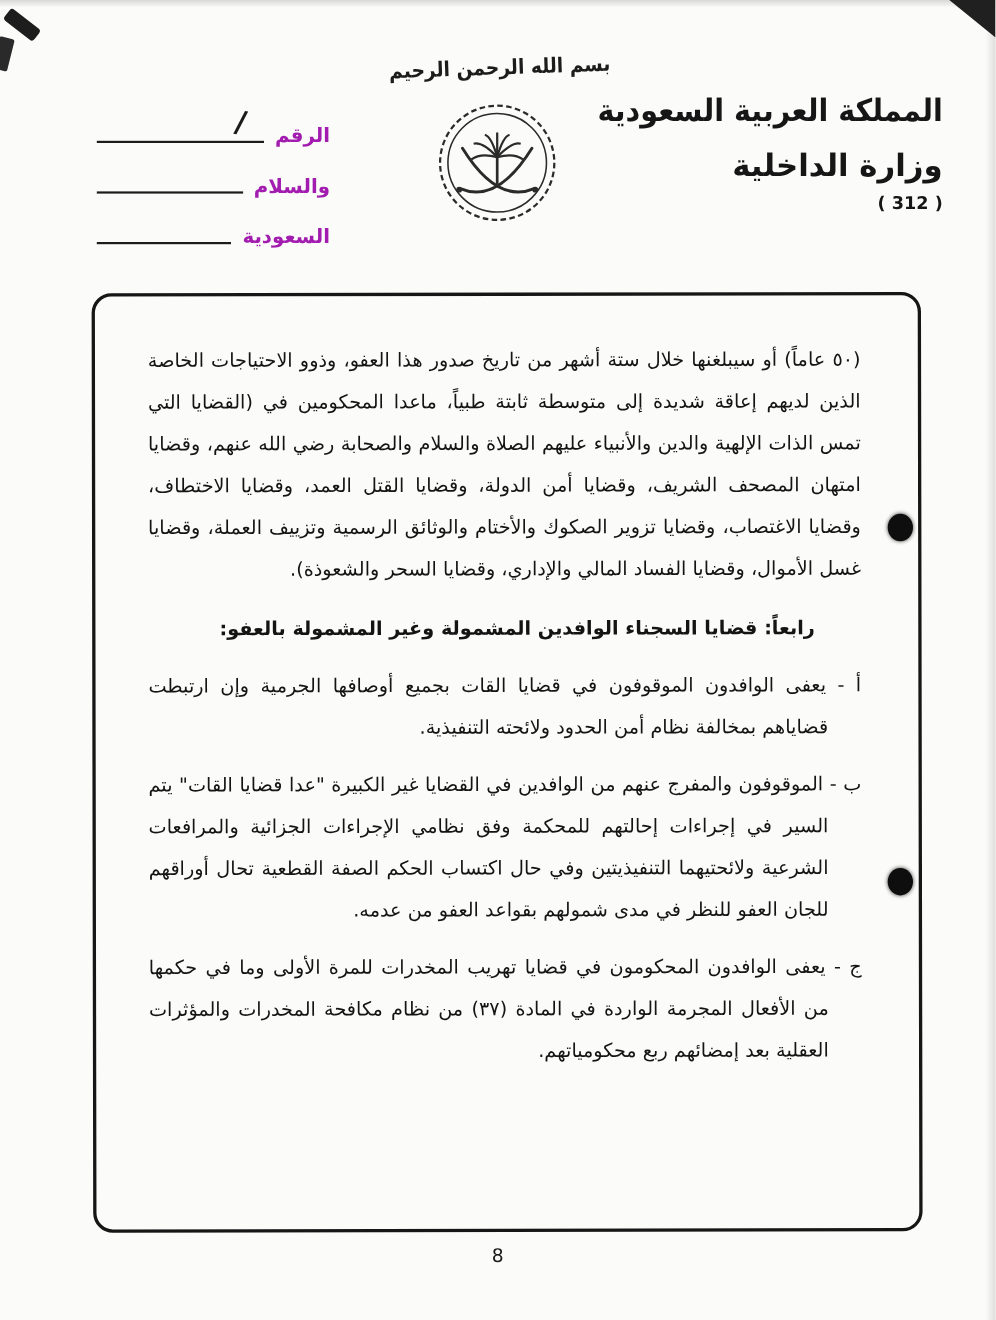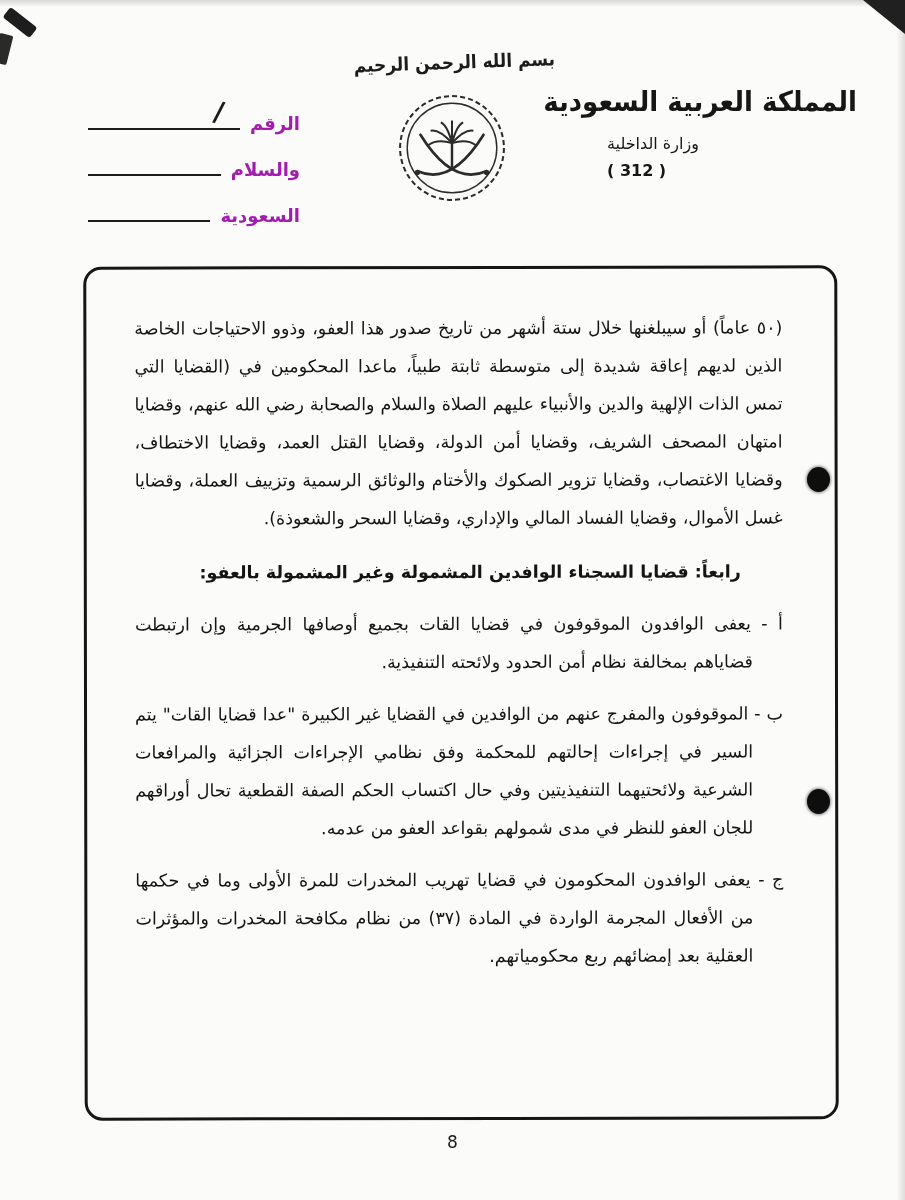--- a/index.html
+++ b/index.html
@@ -43,28 +43,28 @@
     position: absolute; left: 360px; top: 52px; width: 195px;
     text-align: center; direction: rtl;
     font-size: 17px; font-weight: bold; color: #1c1c1c;
     transform: rotate(-2deg) scaleY(1.1);
     letter-spacing: -0.5px;
     white-space: nowrap;
   }
   
   .header-right {
     position: absolute; right: 48px; top: 86px; width: 250px;
-    direction: rtl; text-align: left; color: #161616;
+    direction: rtl; text-align: right; color: #161616;
   }
   .kingdom {
     font-size: 26px; font-weight: bold; white-space: nowrap;
     transform: scaleY(1.08);
   }
   .ministry {
-    font-size: 16px; font-weight: normal; margin-top: 18px; letter-spacing: 1px;
+    font-size: 28px; font-weight: bold; margin-top: 18px; letter-spacing: 1px;
   }
   .badge {
     font-size: 16px; font-weight: bold; margin-top: 8px;
   }
   
   .emblem { position: absolute; left: 396px; top: 92px; width: 112px; height: 112px; }
   
   .fields {
     position: absolute; left: 88px; top: 104px; width: 212px;
     direction: rtl;

